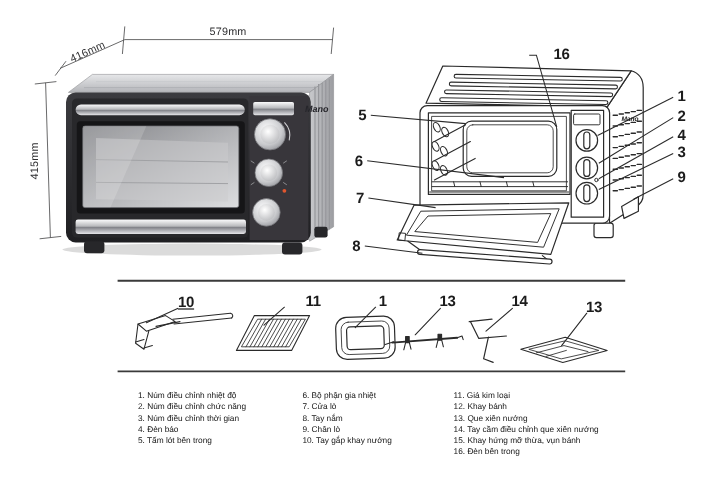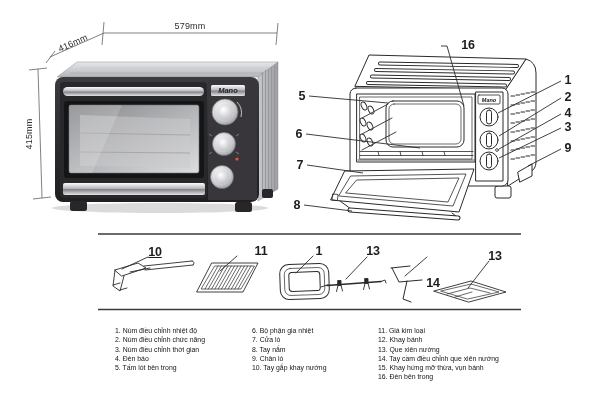--- a/index.html
+++ b/index.html
@@ -7,21 +7,21 @@
        font-family:"Liberation Sans",sans-serif;}
   #stage{position:absolute;left:0;top:0;width:508px;height:402px;}
   svg{position:absolute;left:0;top:0;}
   .callout{position:absolute;transform:translate(-50%,-50%);
            font:600 12.5px "Liberation Sans",sans-serif;color:#1c1c1c;letter-spacing:-0.2px;}
   .dim{position:absolute;transform:translate(-50%,-50%);
        font:400 9px "Liberation Sans",sans-serif;color:#2e2e30;letter-spacing:0.2px;}
   .dim-depth{transform:translate(-50%,-50%) rotate(-24deg);}
   .dim-height{transform:translate(-50%,-50%) rotate(-90deg);}
   .logo{position:absolute;display:flex;align-items:center;justify-content:center;
-        font-style:italic;font-weight:700;color:#26262b;}
+        font-style:italic;font-weight:700;color:#26262b;margin-left:36px;}
   .logo-photo{left:211px;top:85px;width:34px;height:11px;font-size:7.5px;}
   .logo-draw{left:478px;top:95px;width:22px;height:9px;font-size:5.5px;color:#202020;}
   .legend-col{position:absolute;font:400 6.9px "Liberation Sans",sans-serif;
               color:#141414;line-height:9.3px;white-space:nowrap;}
   #legend-col1{left:115px;top:326px;}
   #legend-col2{left:252px;top:326px;}
   #legend-col3{left:378px;top:326px;}
 </style>
 </head>
 <body>
@@ -292,21 +292,21 @@
 <span class="callout" style="left:568px;top:80px;">1</span>
 <span class="callout" style="left:568px;top:97px;">2</span>
 <span class="callout" style="left:568px;top:113px;">4</span>
 <span class="callout" style="left:568px;top:127px;">3</span>
 <span class="callout" style="left:568px;top:148px;">9</span>
 
 <span class="callout" style="left:155px;top:252px;text-decoration:underline;">10</span>
 <span class="callout" style="left:261px;top:251px;">11</span>
 <span class="callout" style="left:319px;top:251px;">1</span>
 <span class="callout" style="left:373px;top:251px;">13</span>
-<span class="callout" style="left:433px;top:251px;margin-top:32px;">14</span>
+<span class="callout" style="left:433px;top:251px;">14</span>
 <span class="callout" style="left:495px;top:256px;">13</span>
 
 <div class="legend-col" id="legend-col1">
   <div>1. Núm điều chỉnh nhiệt độ</div>
   <div>2. Núm điều chỉnh chức năng</div>
   <div>3. Núm điều chỉnh thời gian</div>
   <div>4. Đèn báo</div>
   <div>5. Tấm lót bên trong</div>
 </div>
 <div class="legend-col" id="legend-col2">

